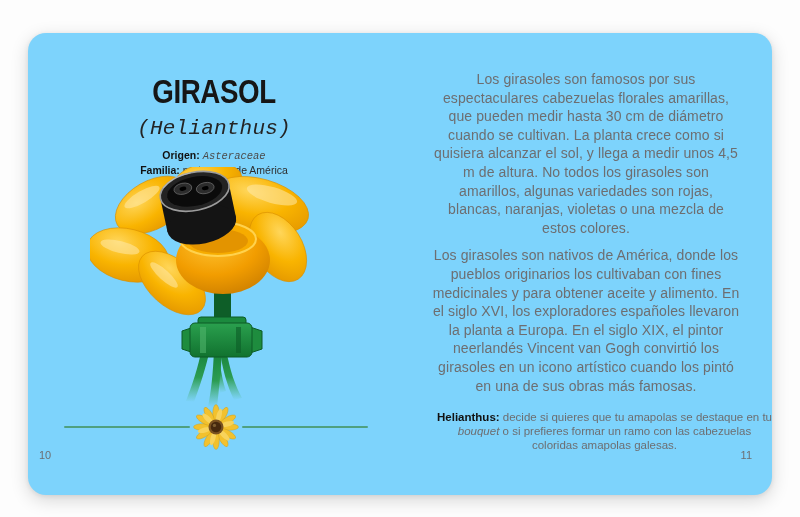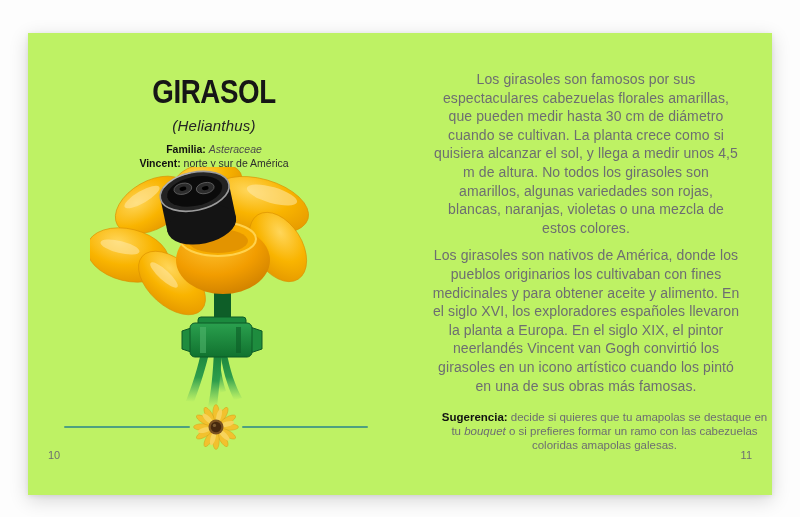--- a/index.html
+++ b/index.html
@@ -4,53 +4,53 @@
 <style>
   html,body{margin:0;padding:0;}
   body{
     width:800px;height:517px;
     background:#fdfdfd;
     font-family:"Liberation Sans", sans-serif;
     position:relative;overflow:hidden;
   }
   .book{
     position:absolute;left:28px;top:33px;width:744px;height:462px;
-    background:#bef264;border-radius:0;
+    background:#7dd3fc;border-radius:18px;
     box-shadow:0 5px 18px rgba(0,0,0,.16), 0 1px 5px rgba(0,0,0,.08);
     display:flex;
     align-items:flex-end;
   }
   .page{position:relative;width:372px;height:100%;}
 
   
   .lp-title{
     margin:42px 0 0 0;text-align:center;
     font-size:33px;font-weight:700;color:#161616;
     letter-spacing:-.5px;transform:scaleX(.84);transform-origin:50% 50%;
     line-height:1.05;
   }
   .lp-sub{
-    text-align:center;font-style:italic;font-size:15px;color:#242424;
-    margin-top:7px;letter-spacing:.2px;
+    text-align:center;font-style:italic;font-size:21px;color:#242424;
+    margin-top:7px;letter-spacing:.2px;font-family:Liberation Mono, monospace;
   }
   .lp-meta{text-align:center;font-size:10.5px;color:#2d2d2d;margin-top:8px;line-height:14px;}
   .lp-meta b{color:#111;}
-  .lp-meta .it{font-style:italic;color:#4b4b4b;}
+  .lp-meta .it{font-style:italic;color:#4b4b4b;font-family:Liberation Mono, monospace;}
 
   .flower-wrap{position:absolute;left:62px;top:134px;width:250px;height:244px;}
 
   .divider{
     position:absolute;left:36px;top:371px;width:304px;height:46px;
     display:flex;align-items:center;
   }
   .divider .seg{flex:1;height:2px;background:#4fa080;border-radius:1px;}
   .divider .ico{width:46px;height:46px;margin:0 3px;flex:0 0 auto;}
 
   .pagenum{position:absolute;bottom:34px;font-size:11px;color:#6d6e71;}
-  .pagenum.pn-left{left:20px;}
+  .pagenum.pn-left{left:11px;}
   .pagenum.pn-right{right:20px;margin-left:16px;}
 
   
   .rp-content{padding-top:37px;}
   .rp-content p.body{
     width:308px;margin:0 auto 9px auto;text-align:center;
     font-size:14px;line-height:18.6px;color:#6d6e71;
     letter-spacing:.1px;
   }
   .suggestion{
@@ -62,22 +62,22 @@
 </style>
 </head>
 <body>
 
 <div class="book">
 
   <div class="page">
     <h1 class="lp-title">GIRASOL</h1>
     <div class="lp-sub">(Helianthus)</div>
     <div class="lp-meta">
-      <div><b>Familia:</b> <span class="it">Asteraceae</span></div>
-      <div><b>Vincent:</b> <span>norte y sur de América</span></div>
+      <div><b>Origen:</b> <span class="it">Asteraceae</span></div>
+      <div><b>Familia:</b> <span>norte y sur de América</span></div>
     </div>
 
     <div class="flower-wrap">
       <svg viewBox="0 0 250 244" width="250" height="244">
         <defs>
           <radialGradient id="pg" cx="35%" cy="30%" r="85%">
             <stop offset="0" stop-color="#ffd65a"></stop>
             <stop offset=".5" stop-color="#f9b400"></stop>
             <stop offset="1" stop-color="#e09200"></stop>
           </radialGradient>
@@ -193,21 +193,21 @@
     </div>
 
     <div class="pagenum pn-left">10</div>
   </div>
 
   <div class="page">
     <div class="rp-content">
       <p class="body">Los girasoles son famosos por sus espectaculares cabezuelas florales amarillas, que pueden medir hasta 30 cm de diámetro cuando se cultivan. La planta crece como si quisiera alcanzar el sol, y llega a medir unos 4,5 m de altura. No todos los girasoles son amarillos, algunas variedades son rojas, blancas, naranjas, violetas o una mezcla de estos colores.</p>
       <p class="body">Los girasoles son nativos de América, donde los pueblos originarios los cultivaban con fines medicinales y para obtener aceite y alimento. En el siglo XVI, los exploradores españoles llevaron la planta a Europa. En el siglo XIX, el pintor neerlandés Vincent van Gogh convirtió los girasoles en un icono artístico cuando los pintó en una de sus obras más famosas.</p>
       <p class="suggestion">
-        <strong>Sugerencia:</strong>
+        <strong>Helianthus:</strong>
         <span>decide si quieres que tu amapolas se destaque en tu</span>
         <em>bouquet</em>
         <span>o si prefieres formar un ramo con las cabezuelas coloridas amapolas galesas.</span>
       </p>
     </div>
     <div class="pagenum pn-right">11</div>
   </div>
 
 </div>
 

